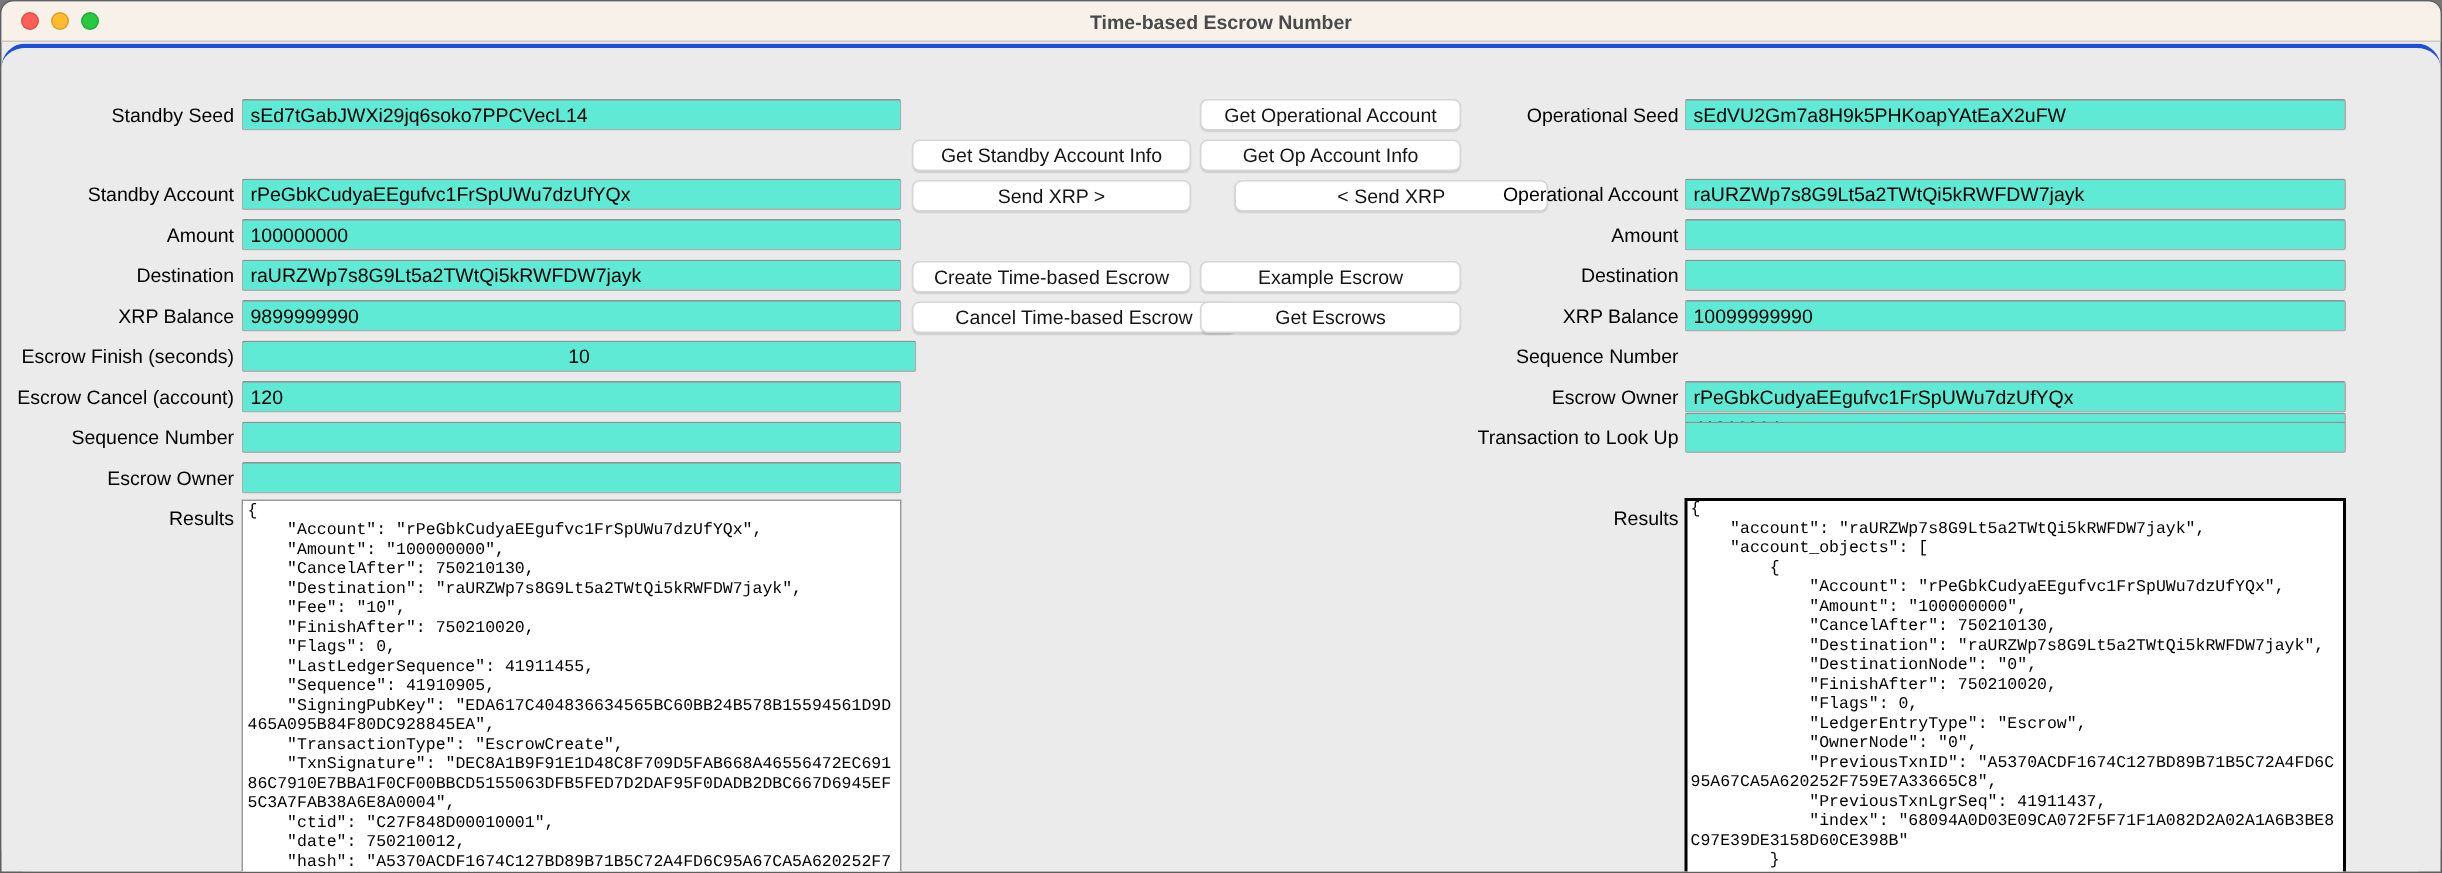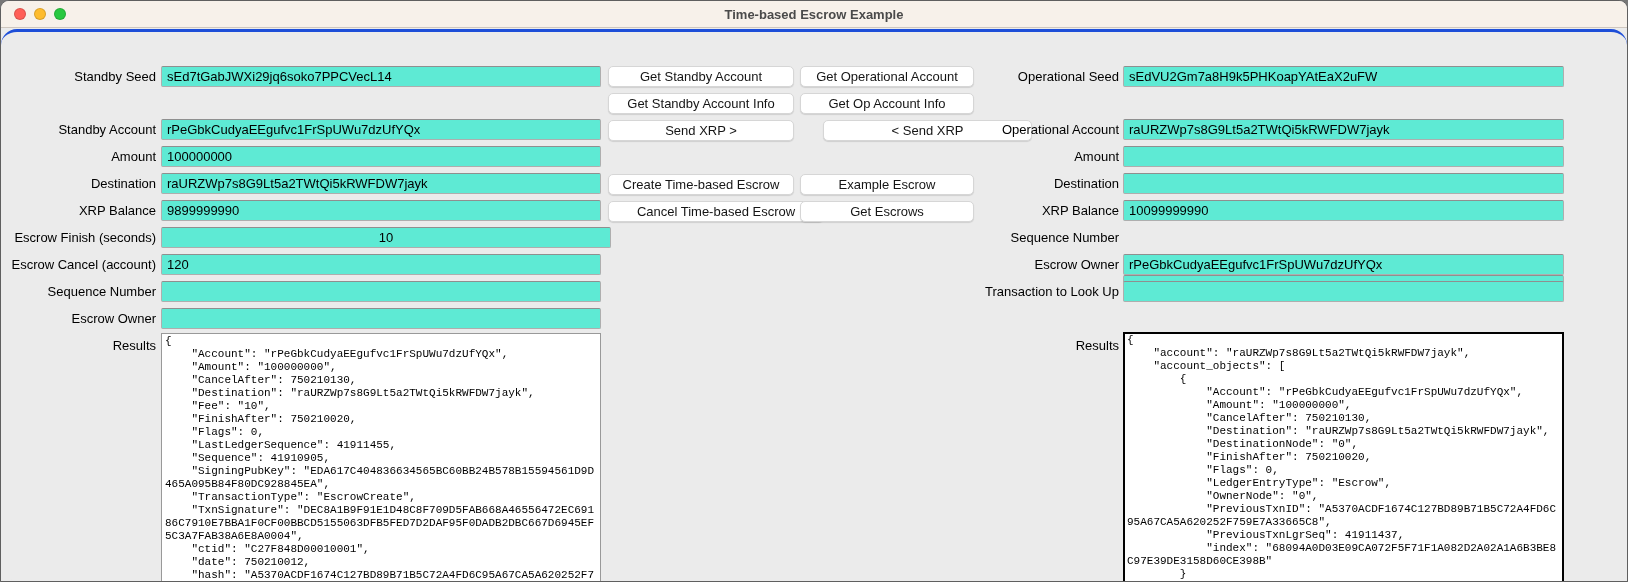--- a/index.html
+++ b/index.html
@@ -52,21 +52,21 @@
 <body>
 
 <div class="window">
 
   <div class="titlebar">
     <div class="traffic">
       <div class="light" style="background-color: rgb(255, 95, 87);"></div>
       <div class="light" style="background-color: rgb(254, 188, 46);"></div>
       <div class="light" style="background-color: rgb(40, 200, 64);"></div>
     </div>
-    <div class="win-title">Time-based Escrow Example</div>
+    <div class="win-title">Time-based Escrow Number</div>
   </div>
 
   <div class="content">
 
     <div class="lbl" style="left:0;width:155px;top:34px">Standby Seed</div>
     <input class="entry" style="left: 160px; width: 440px; top: 34px;" value="sEd7tGabJWXi29jq6soko7PPCVecL14">
 
     <div class="lbl" style="left:0;width:155px;top:87px">Standby Account</div>
     <input class="entry" style="left: 160px; width: 440px; top: 87px;" value="rPeGbkCudyaEEgufvc1FrSpUWu7dzUfYQx">
 
@@ -106,21 +106,20 @@
 465A095B84F80DC928845EA",
     "TransactionType": "EscrowCreate",
     "TxnSignature": "DEC8A1B9F91E1D48C8F709D5FAB668A46556472EC691
 86C7910E7BBA1F0CF00BBCD5155063DFB5FED7D2DAF95F0DADB2DBC667D6945EF
 5C3A7FAB38A6E8A0004",
     "ctid": "C27F848D00010001",
     "date": 750210012,
     "hash": "A5370ACDF1674C127BD89B71B5C72A4FD6C95A67CA5A620252F7
 59E7A33665C8",</textarea>
 
-    <button class="btn" style="left:607px;width:186px;top:34px">Get Standby Account</button>
     <button class="btn" style="left:607px;width:186px;top:61px">Get Standby Account Info</button>
     <button class="btn" style="left:607px;width:186px;top:88px">Send XRP &gt;</button>
     <button class="btn" style="left:607px;width:186px;top:142px">Create Time-based Escrow</button>
     <button class="btn" style="left:607px;width:216px;top:169px">Cancel Time-based Escrow</button>
 
     <button class="btn" style="left:799px;width:174px;top:34px">Get Operational Account</button>
     <button class="btn" style="left:799px;width:174px;top:61px">Get Op Account Info</button>
     <button class="btn" style="left:822px;width:209px;top:88px">&lt; Send XRP</button>
     <button class="btn" style="left:799px;width:174px;top:142px">Example Escrow</button>
     <button class="btn" style="left:799px;width:174px;top:169px">Get Escrows</button>

